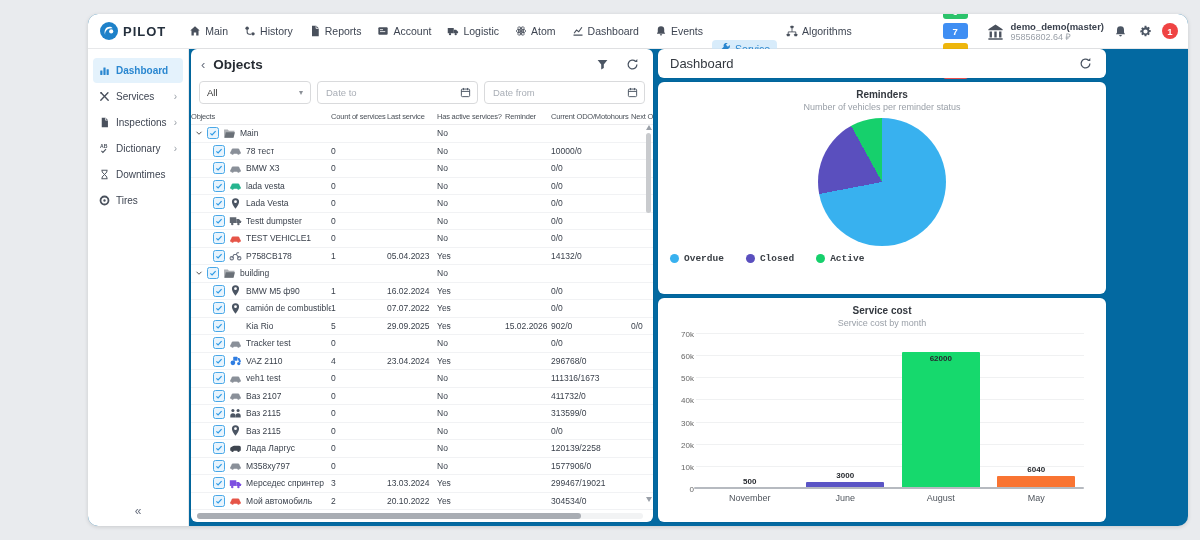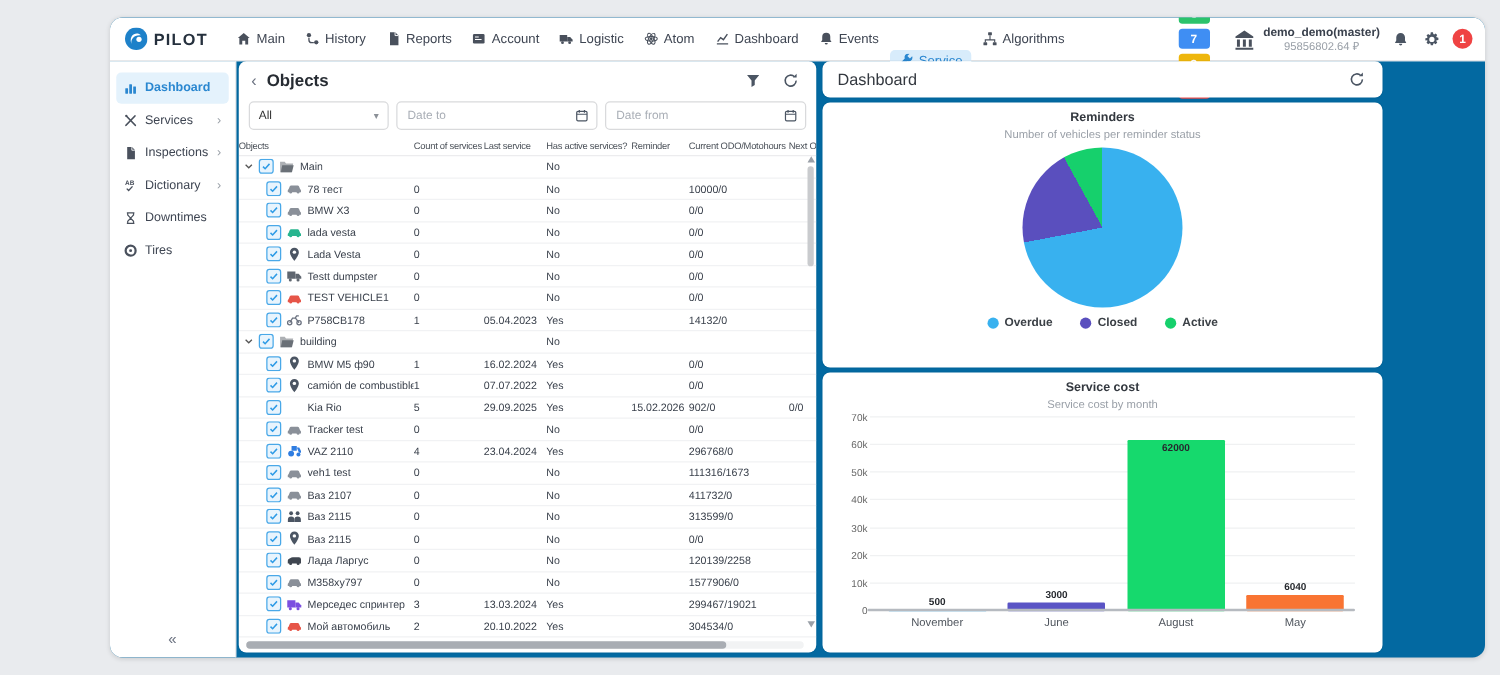--- a/index.html
+++ b/index.html
@@ -14,21 +14,21 @@
   .nav-items{display:flex;align-items:center;gap:2px;flex:1;min-width:0;overflow:hidden;}
   .nav-item{display:flex;align-items:center;gap:4px;padding:3px 7px;border-radius:4px;font-size:10.5px;color:#3e4552;white-space:nowrap;cursor:pointer;}
   .nav-item .ic{color:#49505c;}
   .nav-item.active{background:#d8ecfb;color:#2a87d0;margin-top:35px;}
   .nav-item.active .ic{color:#2a87d0;}
   .ic{display:inline-flex;}
   .ic svg{width:12px;height:12px;display:block;}
   .nav-right{display:flex;align-items:center;gap:8px;flex:none;margin-left:8px;}
   .badges{display:flex;gap:4px;flex-direction:column;}
   .badge{min-width:17px;height:16px;padding:0 4px;border-radius:3px;color:#fff;font-size:9.5px;font-weight:bold;display:flex;align-items:center;justify-content:center;cursor:pointer;}
-  .user{display:flex;align-items:center;gap:6px;cursor:pointer;margin-left:10px;text-align:center;}
+  .user{display:flex;align-items:center;gap:6px;cursor:pointer;margin-left:10px;}
   .user .ic svg{width:19px;height:19px;}
   .user-name{font-size:9.5px;font-weight:bold;color:#3a414d;line-height:11px;}
   .user-bal{font-size:9px;color:#9aa0a8;line-height:10px;}
   .tool-ic{color:#4b5563;cursor:pointer;display:inline-flex;padding:2px;}
   .tool-ic svg{width:13px;height:13px;}
   .alert-badge{width:16px;height:16px;border-radius:50%;background:#ef4343;color:#fff;font-size:9.5px;font-weight:bold;display:flex;align-items:center;justify-content:center;cursor:pointer;}
   
   .app-body{display:flex;height:477px;}
   .sidebar{width:100px;background:#fff;flex:none;padding-top:8px;position:relative;border-right:1px solid #e9eaec;}
   .side-item{display:flex;align-items:center;gap:6px;height:25px;margin:1px 5px;padding:0 6px;border-radius:4px;font-size:10px;color:#3e4552;cursor:pointer;}
@@ -83,21 +83,21 @@
   
   .right-col{width:448px;flex:none;display:flex;flex-direction:column;gap:4px;}
   .dash-header{height:29px;display:flex;align-items:center;padding:0 12px;}
   .dash-title{font-size:13px;color:#33383f;flex:1;}
   .chart-card{padding:7px 12px 4px 12px;overflow:hidden;}
   .pie-card{height:201px;flex:none;}
   .bar-card{flex:1;}
   .c-title{text-align:center;font-size:10px;font-weight:bold;color:#33383f;}
   .c-sub{text-align:center;font-size:9px;color:#9aa0a8;margin-top:2px;}
   .pie{width:128px;height:128px;border-radius:50%;margin:6px auto 7px auto;}
-  .legend{display:flex;justify-content:center;gap:22px;}
+  .legend{display:flex;justify-content:flex-start;gap:22px;font-family:Liberation Mono, monospace;}
   .leg-item{display:flex;align-items:center;gap:5px;cursor:pointer;}
   .leg-dot{width:9px;height:9px;border-radius:50%;}
   .leg-lbl{font-size:9.5px;font-weight:bold;color:#3b4046;}
   .plot{position:relative;height:155px;margin:6px 10px 0 32px;}
   .gridline{position:absolute;left:-6px;right:0;height:1px;background:#f0f1f2;}
   .tick{position:absolute;right:100%;margin-right:8px;transform:translateY(50%);font-size:8px;color:#666;}
   .baseline{position:absolute;left:-8px;right:0;bottom:0;height:2px;background:#b6bac0;border-radius:1px;}
   .slots{position:absolute;inset:0;display:flex;}
   .slot{flex:1;position:relative;}
   .bar{position:absolute;left:9%;right:9%;bottom:0;border-radius:1px;}

